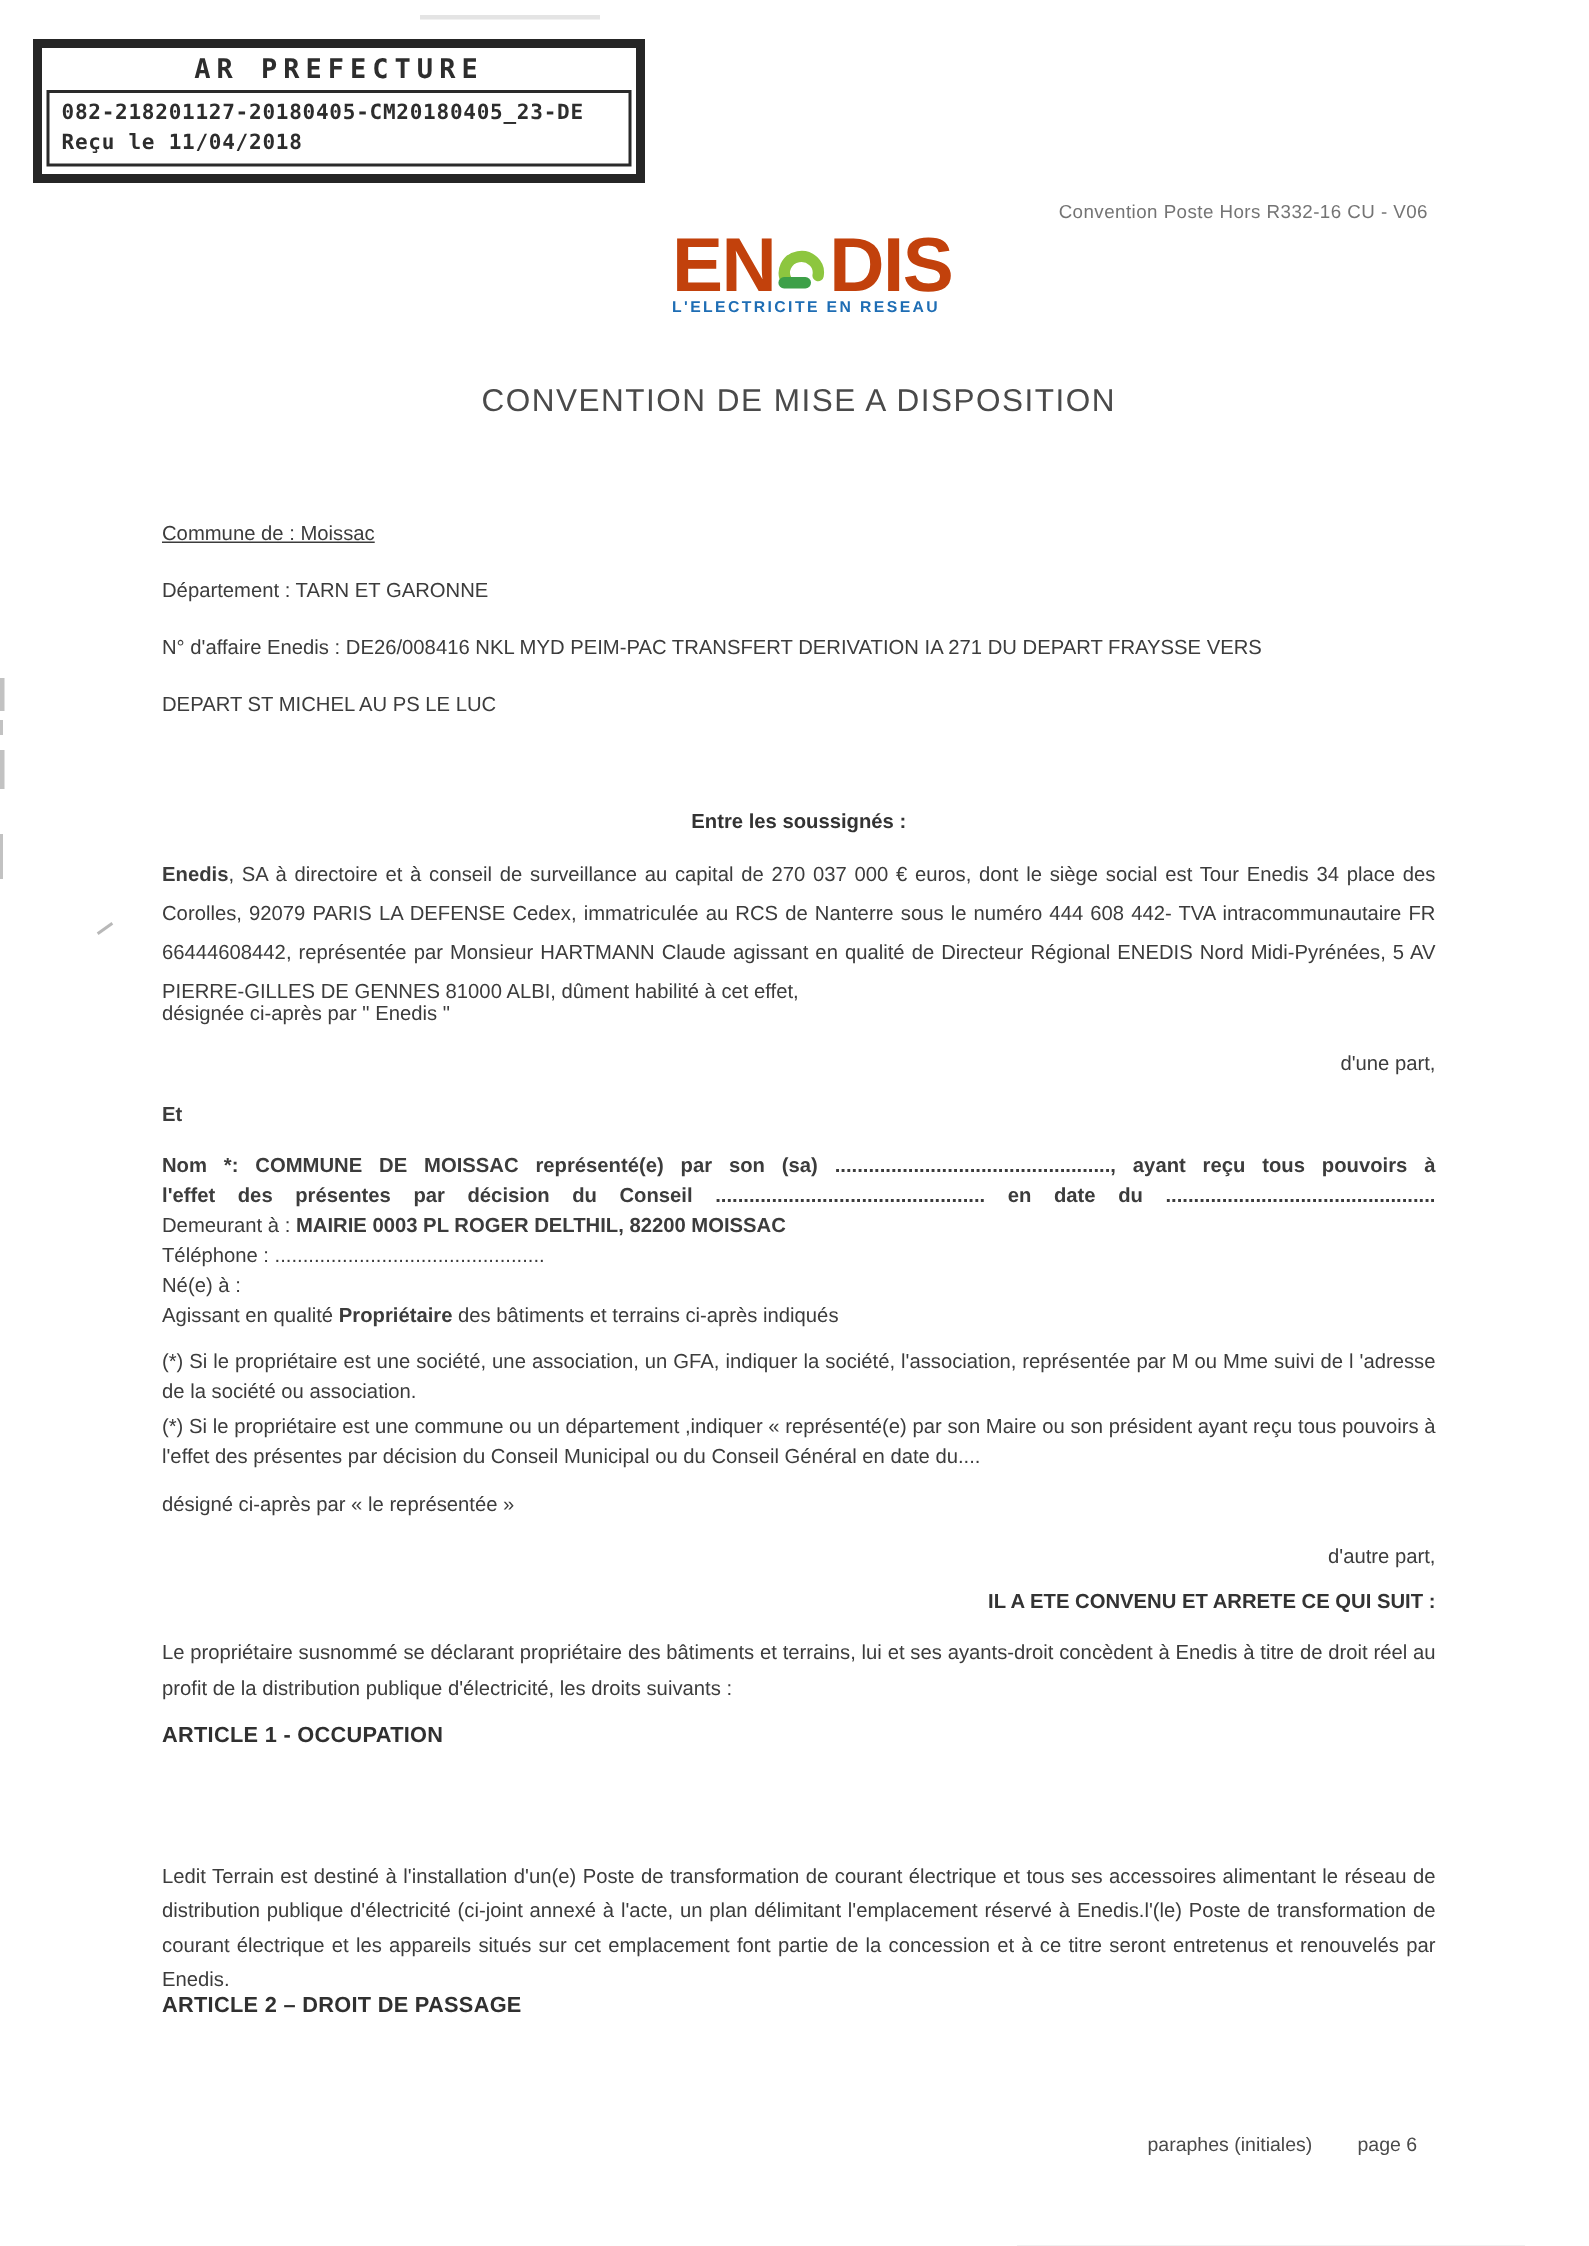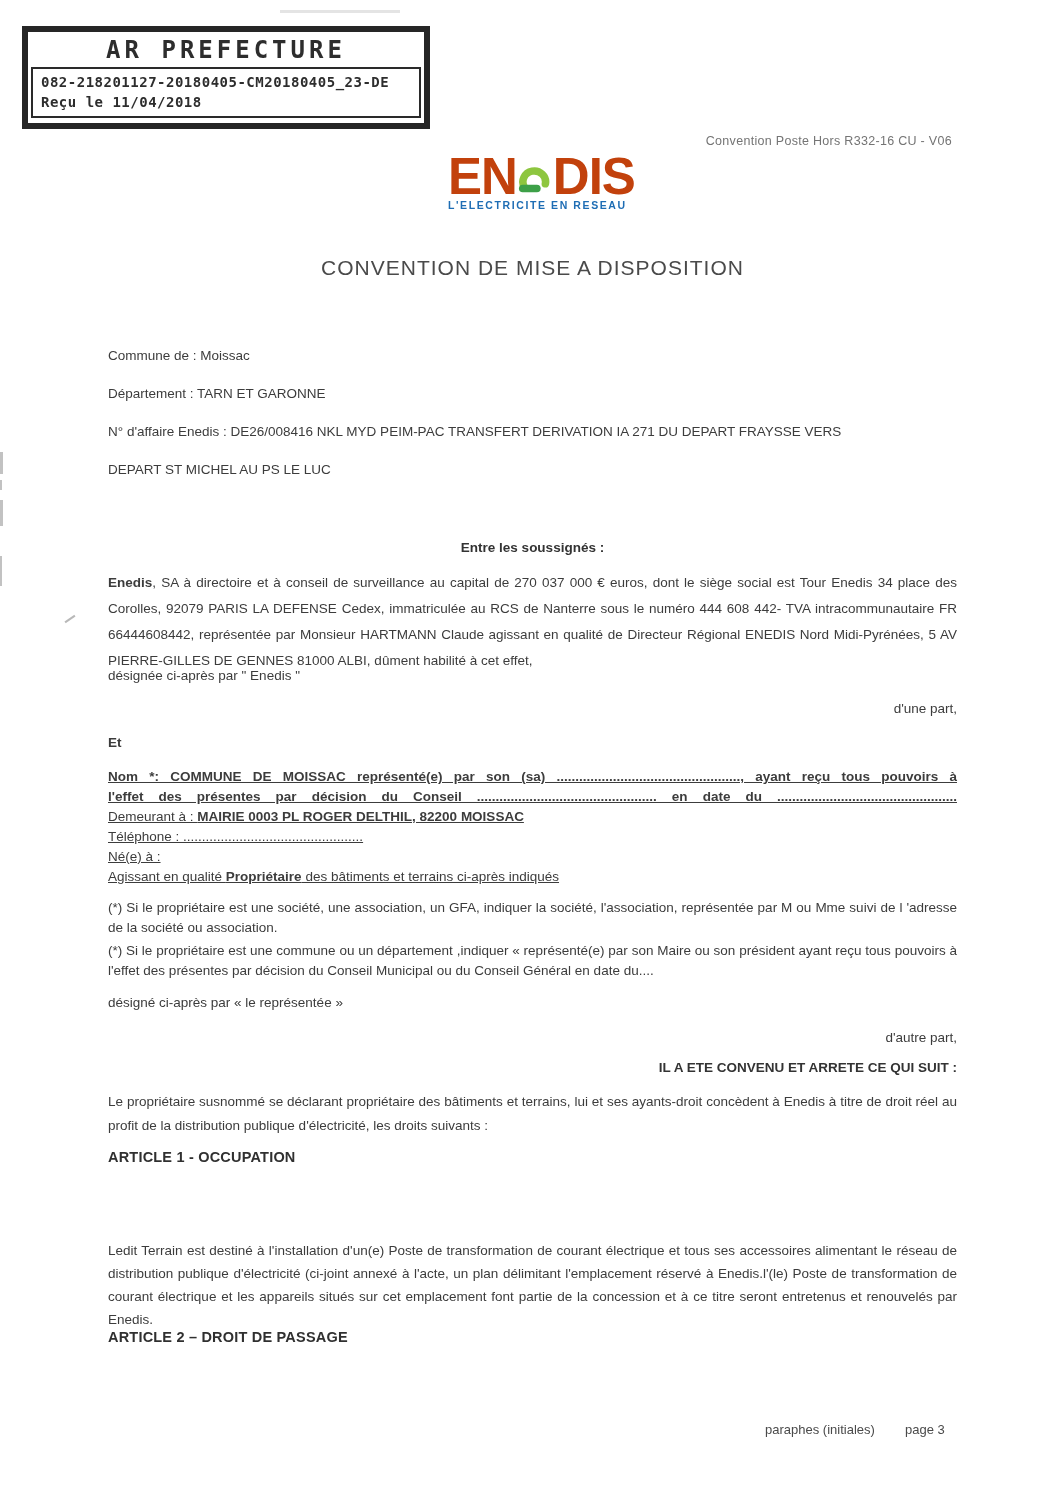--- a/index.html
+++ b/index.html
@@ -18,21 +18,21 @@
   .slash{position:absolute;width:12px;height:2px;background:#9a9a9a;transform:rotate(-35deg);opacity:.7;}
   
   .stamp{
     position:absolute;left:22px;top:26px;width:390px;
     border:6px solid #262626;background:#fff;
     padding:3px 3px 5px 3px;
   }
   .stamp-title{
     text-align:center;
     font-family:"DejaVu Sans Mono", monospace;
-    font-weight:700;font-size:24px;letter-spacing:4px;color:#2d2d2d;
+    font-weight:700;font-size:18px;letter-spacing:4px;color:#2d2d2d;
     padding:1px 0 3px 0;
   }
   .stamp-inner{
     border:2px solid #2a2a2a;
     padding:3px 8px 4px 8px;
     font-family:"DejaVu Sans Mono", monospace;
     font-weight:700;font-size:14px;line-height:20px;
     color:#2d2d2d;letter-spacing:.5px;white-space:nowrap;
   }
   
@@ -102,37 +102,37 @@
           <path d="M5 27 L20 27" fill="none" stroke="#3da048" stroke-width="8" stroke-linecap="round"></path>
         </svg>
       </span>
       <span>DIS</span>
     </div>
     <div class="logo-tagline">L'ELECTRICITE EN RESEAU</div>
   </div>
 
   <div class="abs center doc-title">CONVENTION DE MISE A DISPOSITION</div>
 
-  <div class="abs" style="top:346px;">Commune de : Moissac</div>
+  <div class="abs" style="top:346px;text-decoration:underline;">Commune de : Moissac</div>
   <div class="abs" style="top:384px;">Département : TARN ET GARONNE</div>
   <div class="abs" style="top:422px;white-space:nowrap;">N° d'affaire Enedis : DE26/008416 NKL MYD PEIM-PAC TRANSFERT DERIVATION IA 271 DU DEPART FRAYSSE VERS</div>
   <div class="abs" style="top:460px;">DEPART ST MICHEL AU PS LE LUC</div>
 
   <div class="abs center h-bold" style="top:538px;">Entre les soussignés :</div>
 
   <p class="abs just para26" style="top:570px;margin:0;">
     <span class="b">Enedis</span><span>, SA à directoire et à conseil de surveillance au capital de 270 037 000 € euros, dont le siège social est Tour Enedis 34 place des Corolles, 92079 PARIS LA DEFENSE Cedex, immatriculée au RCS de Nanterre sous le numéro 444 608 442- TVA intracommunautaire FR 66444608442, représentée par Monsieur HARTMANN Claude agissant en qualité de Directeur Régional ENEDIS Nord Midi-Pyrénées, 5 AV PIERRE-GILLES DE GENNES 81000 ALBI, dûment habilité à cet effet,</span>
   </p>
 
   <div class="abs" style="top:666px;">désignée ci-après par " Enedis "</div>
   <div class="abs right" style="top:699px;">d'une part,</div>
 
   <div class="abs b" style="top:733px;">Et</div>
 
-  <div class="abs para20" style="top:767px;text-decoration:underline;">
+  <div class="abs para20" style="top:767px;">
     <div class="b just-line">Nom *: COMMUNE DE MOISSAC représenté(e) par son (sa) ................................................., ayant reçu tous pouvoirs à</div>
     <div class="b just-line">l'effet des présentes par décision du Conseil ................................................ en date du ................................................</div>
     <div><span>Demeurant à : </span><span class="b">MAIRIE 0003 PL ROGER DELTHIL, 82200 MOISSAC</span></div>
     <div>Téléphone : ................................................</div>
     <div>Né(e) à :</div>
     <div><span>Agissant en qualité </span><span class="b">Propriétaire</span><span> des bâtiments et terrains ci-après indiqués</span></div>
   </div>
 
   <div class="abs para20" style="top:898px;">
     <p class="just" style="margin:0;">(*) Si le propriétaire est une société, une association, un GFA, indiquer la société, l'association, représentée par M ou Mme suivi de l 'adresse de la société ou association.</p>
@@ -144,15 +144,15 @@
 
   <div class="abs center h-bold" style="top:1058px;text-align:right;">IL A ETE CONVENU ET ARRETE CE QUI SUIT :</div>
   <p class="abs just para24" style="top:1090px;margin:0;">Le propriétaire susnommé se déclarant propriétaire des bâtiments et terrains, lui et ses ayants-droit concèdent à Enedis à titre de droit réel au profit de la distribution publique d'électricité, les droits suivants :</p>
 
   <div class="abs article-h" style="top:1147px;">ARTICLE 1 - OCCUPATION</div>
   <p class="abs just para23" style="top:1239px;margin:0;">Ledit Terrain est destiné à l'installation d'un(e) Poste de transformation de courant électrique et tous ses accessoires alimentant le réseau de distribution publique d'électricité (ci-joint annexé à l'acte, un plan délimitant l'emplacement réservé à Enedis.l'(le) Poste de transformation de courant électrique et les appareils situés sur cet emplacement font partie de la concession et à ce titre seront entretenus et renouvelés par Enedis.</p>
 
   <div class="abs article-h" style="top:1327px;">ARTICLE 2 – DROIT DE PASSAGE</div>
 
   <span class="footer-item" style="left:765px;">paraphes (initiales)</span>
-  <span class="footer-item" style="left:905px;">page 3</span>
+  <span class="footer-item" style="left:905px;">page 6</span>
 
 </div>
 
 </body></html>

